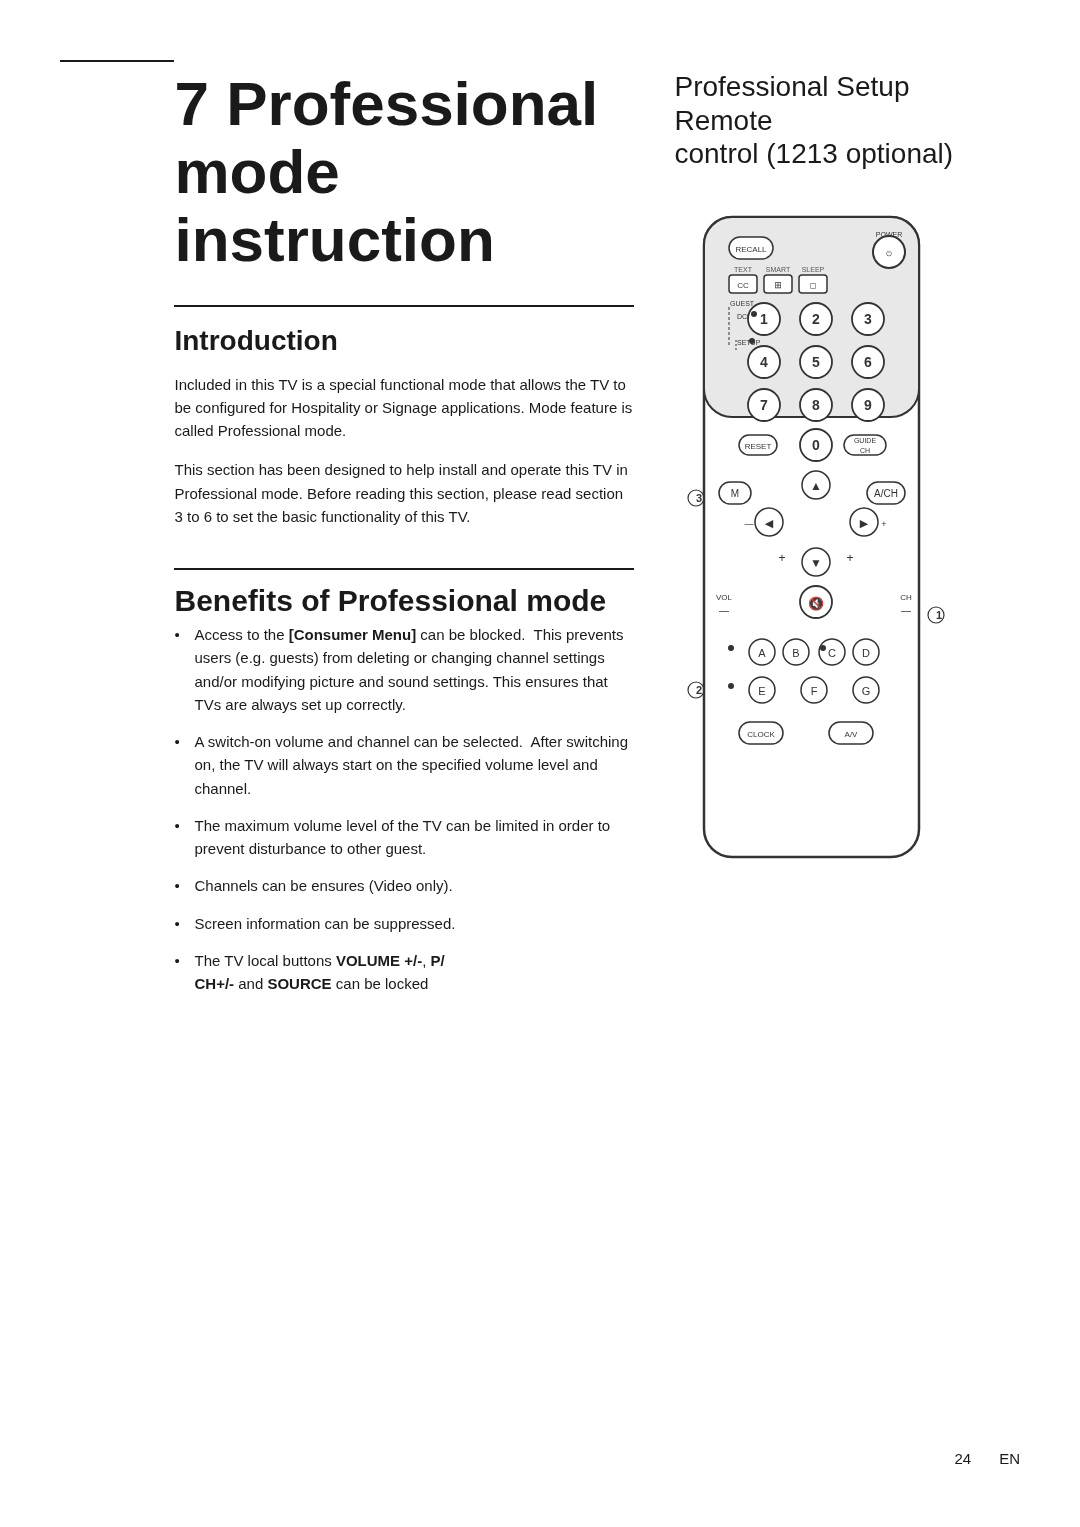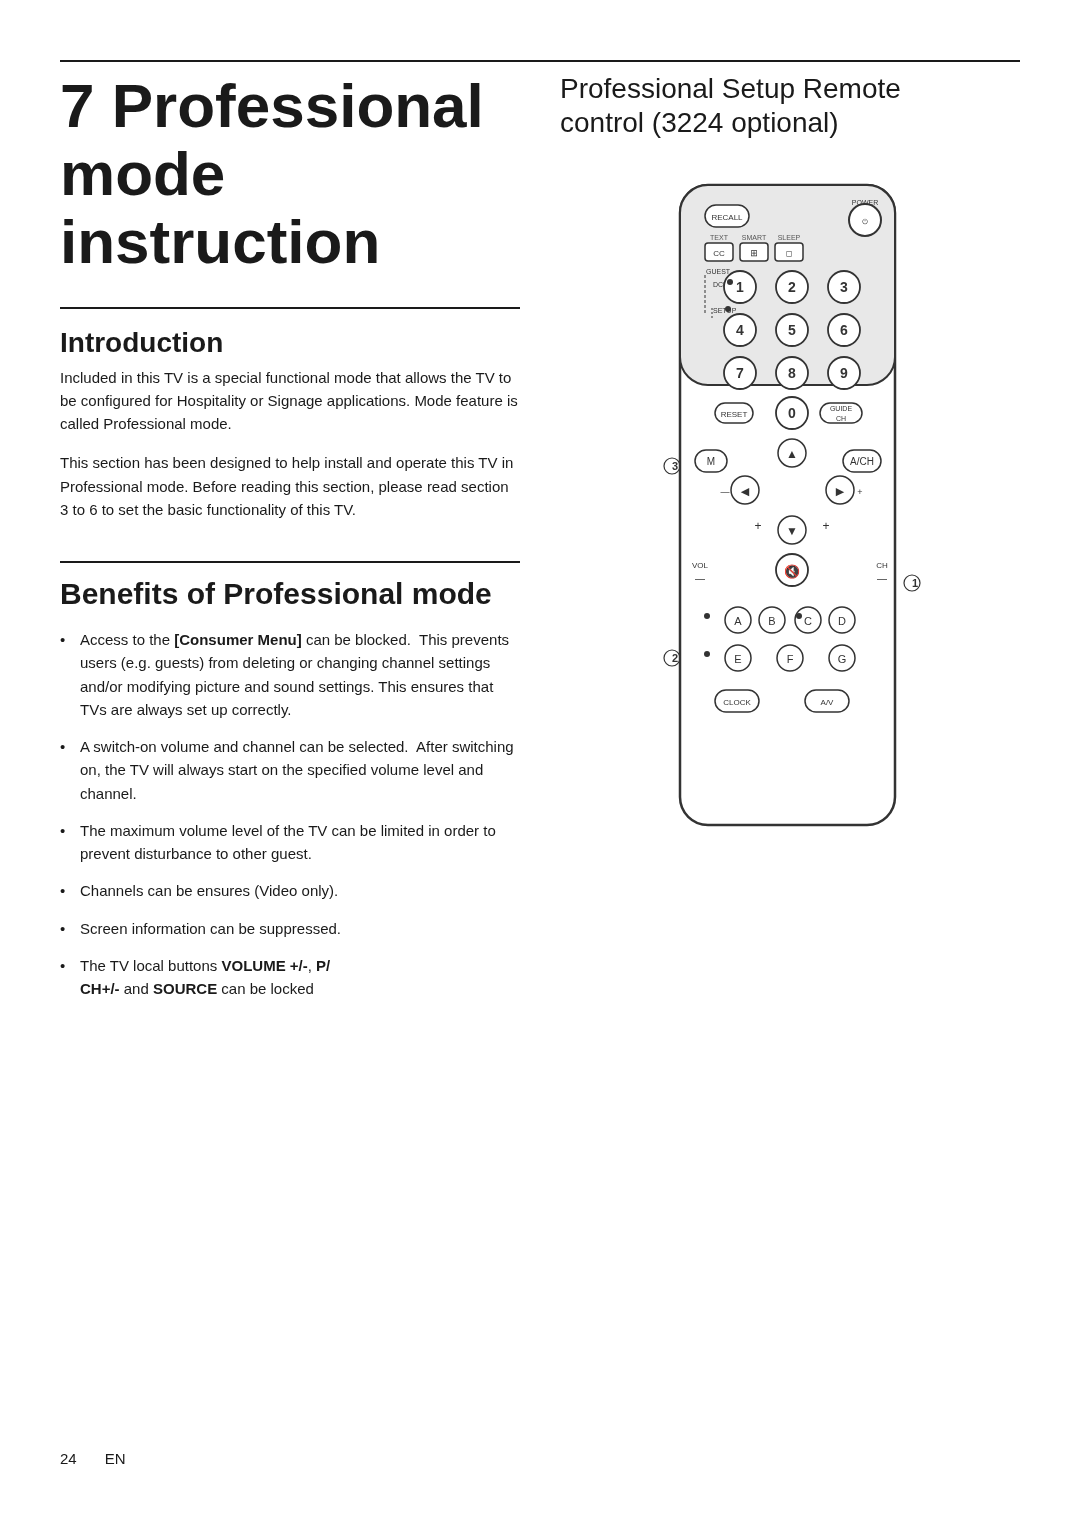--- a/index.html
+++ b/index.html
@@ -10,21 +10,21 @@
       font-family: Arial, Helvetica, sans-serif;
       color: #1a1a1a;
       position: relative;
     }
 
     .page {
       width: 1080px;
       min-height: 1527px;
       padding: 60px 60px 60px 60px;
       display: flex;
-      flex-direction: column;
+      flex-direction: row;
     }
 
     
     .top-rule {
       width: 100%;
       border: none;
       border-top: 2px solid #1a1a1a;
       margin-bottom: 0;
     }
 
@@ -51,37 +51,37 @@
 
     .section-rule {
       border: none;
       border-top: 2px solid #1a1a1a;
       margin-bottom: 18px;
     }
 
     .section-heading {
       font-size: 28px;
       font-weight: bold;
-      margin-bottom: 7px;
+      margin-bottom: 16px;
     }
 
     .intro-text {
       font-size: 15px;
       line-height: 1.55;
       margin-bottom: 16px;
     }
 
     .benefits-section {
       margin-top: 40px;
     }
 
     .benefits-heading {
       font-size: 30px;
       font-weight: bold;
-      margin-bottom: 17px;
+      margin-bottom: 5px;
       border-top: 2px solid #1a1a1a;
       padding-top: 14px;
     }
 
     .benefits-intro {
       font-size: 15px;
       line-height: 1.55;
       margin-bottom: 20px;
     }
 
@@ -192,21 +192,21 @@
           </li>
         </ul>
       </div>
 
     </div>
 
     <div class="right-column">
 
       <h2 class="right-heading">
         <span>Professional Setup Remote</span><br>
-        <span>control (3224 optional)</span>
+        <span>control (1213 optional)</span>
       </h2>
 
       <div class="remote-container">
         <svg width="280" height="680" viewBox="0 0 280 680" xmlns="http://www.w3.org/2000/svg">
 
           <rect x="30" y="10" width="215" height="640" rx="28" ry="28" fill="white" stroke="#333" stroke-width="2.5"></rect>
 
           <rect x="30" y="10" width="215" height="200" rx="28" ry="28" fill="#e8e8e8" stroke="#333" stroke-width="2"></rect>
 
           <circle cx="215" cy="45" r="16" fill="white" stroke="#333" stroke-width="2"></circle>

